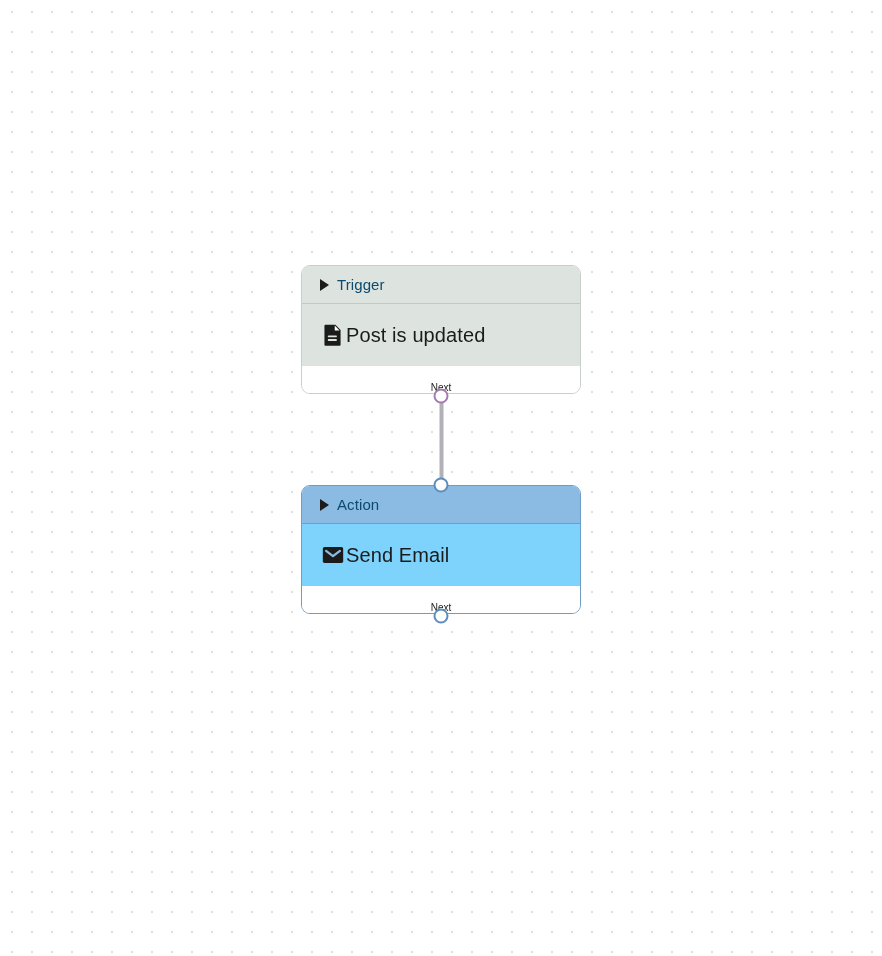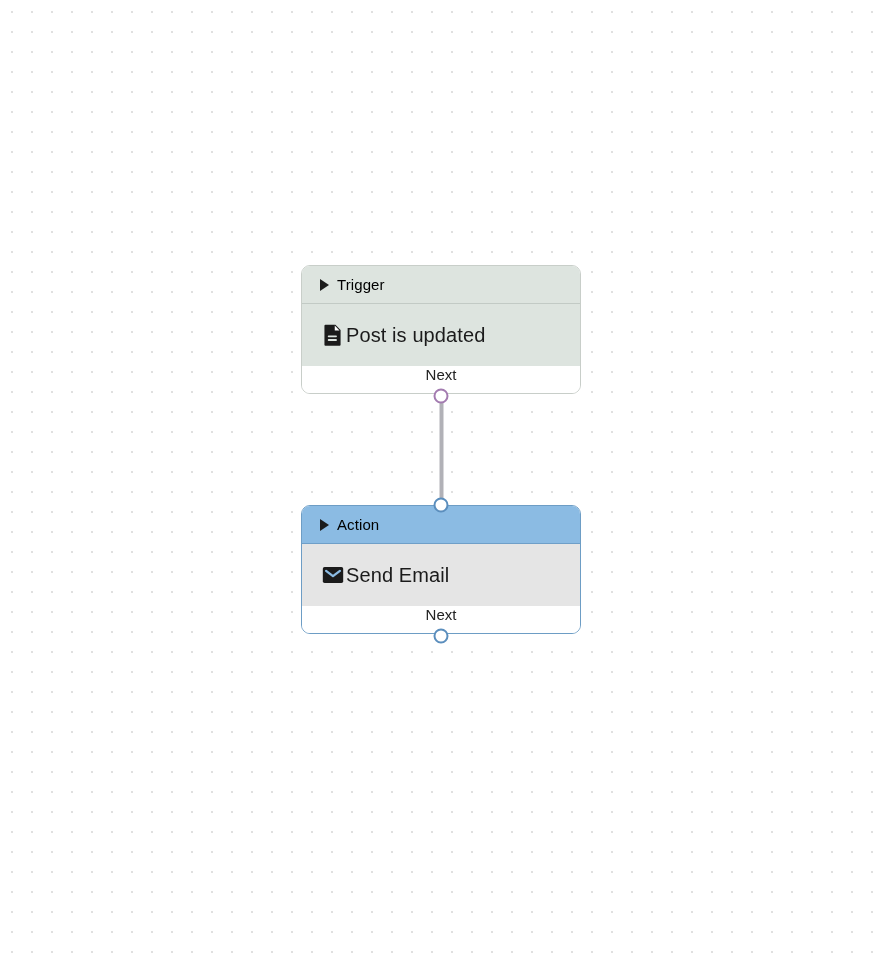--- a/index.html
+++ b/index.html
@@ -45,21 +45,21 @@
     overflow: hidden;
   }
 
   .node-header {
     display: flex;
     align-items: center;
     gap: 8px;
     height: 38px;
     padding: 0 18px;
     font-size: 15px;
-    color: #000000;
+    color: #0c4a6e;
     letter-spacing: .1px;
   }
 
   .node-body {
     display: flex;
     align-items: center;
     gap: 0;
     height: 62px;
     padding: 0 18px;
   }
@@ -67,35 +67,35 @@
   .node-title {
     font-size: 20px;
     color: #1b1b1b;
     letter-spacing: .1px;
   }
 
   .node-footer {
     height: 27px;
     background: #ffffff;
     display: flex;
-    align-items: flex-start;
+    align-items: flex-end;
     justify-content: center;
-    font-size: 15px;
+    font-size: 10px;
     color: #222222;
   }
 
   
   #node-trigger .node-frame { border: 1px solid #c8cec9; }
   #node-trigger .node-header { background: #dde4df; border-bottom: 1px solid #c2cac5; }
   #node-trigger .node-body   { background: #dde4df; }
 
   
   #node-action .node-frame { border: 1px solid #6d9dc5; }
   #node-action .node-header { background: #8bbbe3; border-bottom: 1px solid #6f9fc8; }
-  #node-action .node-body   { background: #e5e5e5; }
+  #node-action .node-body   { background: #7dd3fc; }
 
   
   .caret {
     width: 0; height: 0;
     border-left: 9px solid #1c1c1c;
     border-top: 6px solid transparent;
     border-bottom: 6px solid transparent;
     flex: 0 0 auto;
   }
 
@@ -145,21 +145,21 @@
 
       <div class="node-footer">
         <span>Next</span>
       </div>
 
     </div>
 
     <div class="handle source-purple" style="top:131px;"></div>
   </div>
 
-  <div class="node" id="node-action" style="left:301px; top:505px;">
+  <div class="node" id="node-action" style="left:301px; top:485px;">
 
     <div class="node-frame">
 
       <div class="node-header">
         <span class="caret"></span>
         <span>Action</span>
       </div>
 
       <div class="node-body">
         <svg class="icon-box" viewBox="0 0 24 24" aria-hidden="true">

